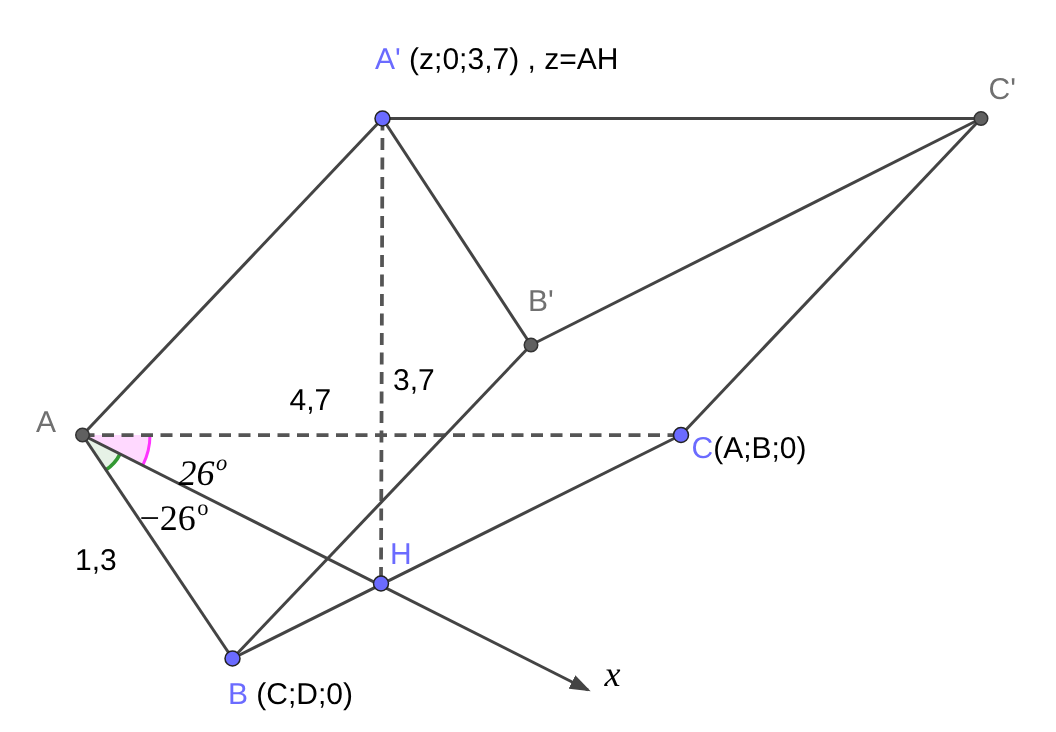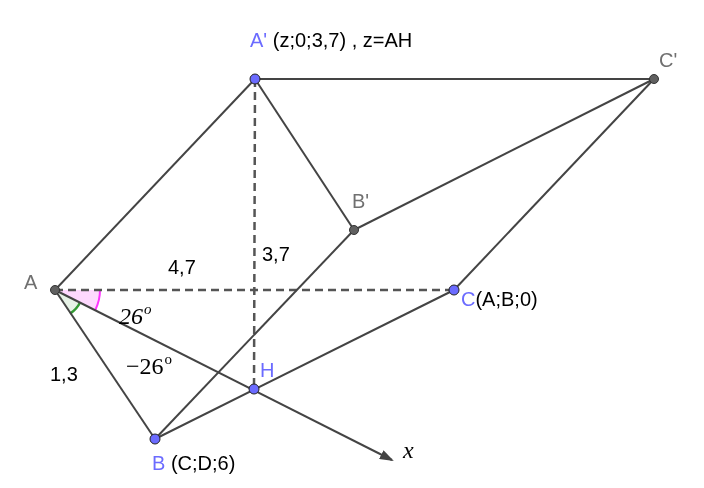--- a/index.html
+++ b/index.html
@@ -62,27 +62,27 @@
 <div class="lbl pt-grey" style="left:352px; top:191px;">B'</div>
 
 <div class="lbl" style="left:461px; top:289px;">
   <span class="pt-blue">C</span><span>(A;B;0)</span>
 </div>
 
 <div class="lbl pt-blue" style="left:260px; top:360px;">H</div>
 
 <div class="lbl" style="left:152px; top:453px;">
   <span class="pt-blue">B</span>
-  <span>(C;D;6)</span>
+  <span>(C;D;0)</span>
 </div>
 
 <div class="lbl" style="left:262px; top:196px;margin-top:48px;">3,7</div>
-<div class="lbl" style="left:168px; top:257px;">4,7</div>
+<div class="lbl" style="left:193px; top:257px;">4,7</div>
 <div class="lbl" style="left:50px; top:364px;">1,3</div>
 
 <div class="lbl math" style="left:119px; top:302px;font-style:italic;">
   <span>26</span><sup>o</sup>
 </div>
-<div class="lbl math" style="left:93px; top:352px;margin-left:33px;">
+<div class="lbl math" style="left:93px; top:332px;">
   <span>−26</span><sup>o</sup>
 </div>
 
 <div class="lbl ital" style="left:403px; top:438px;">x</div>
 
 </body></html>

